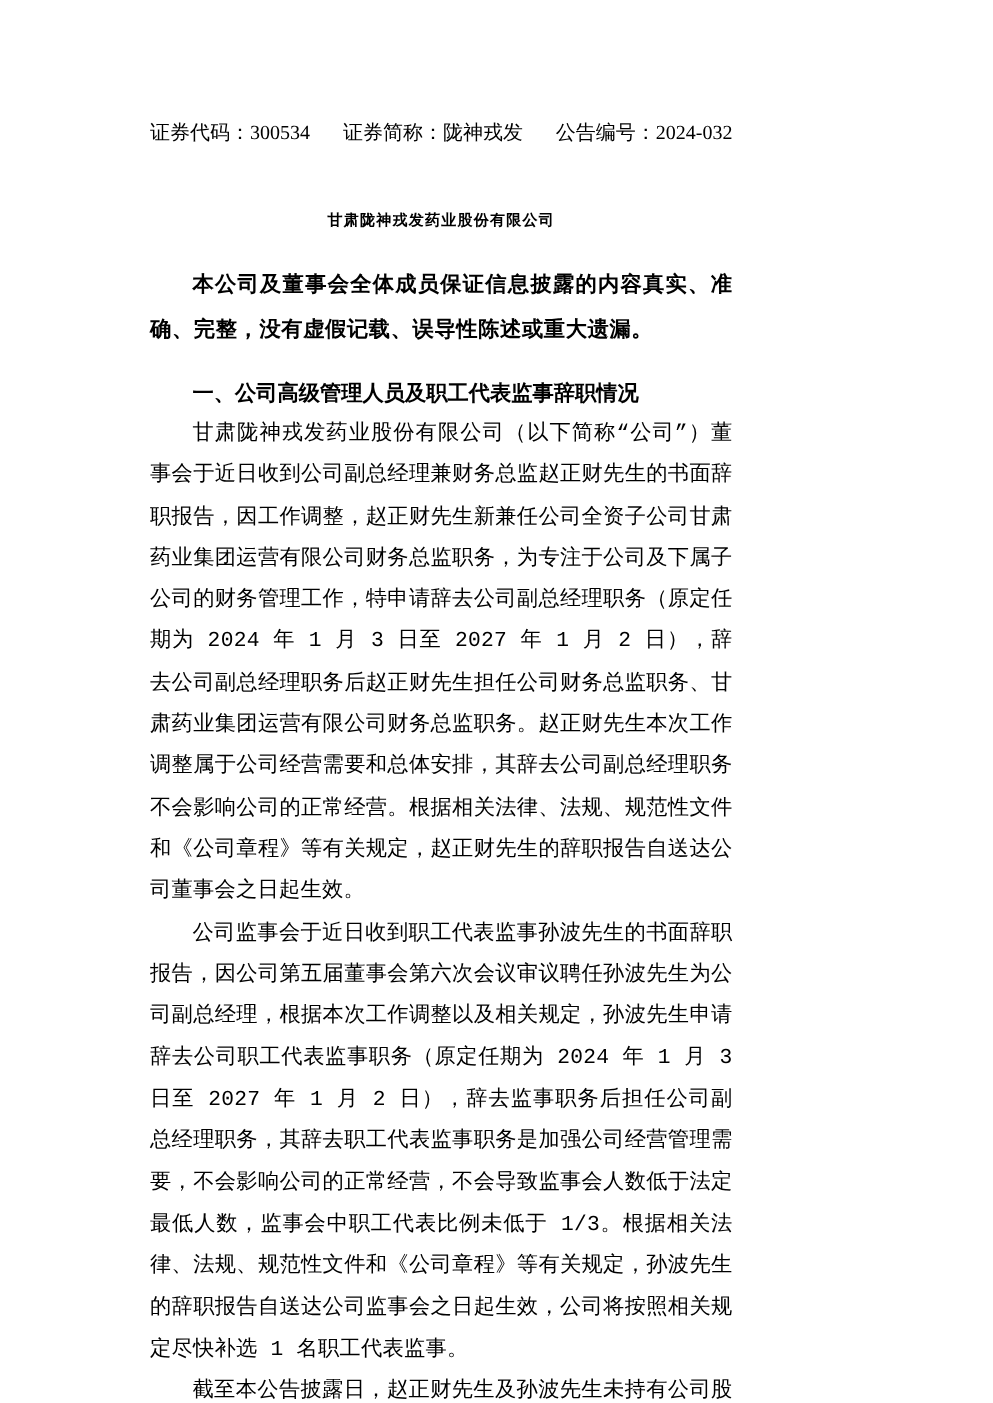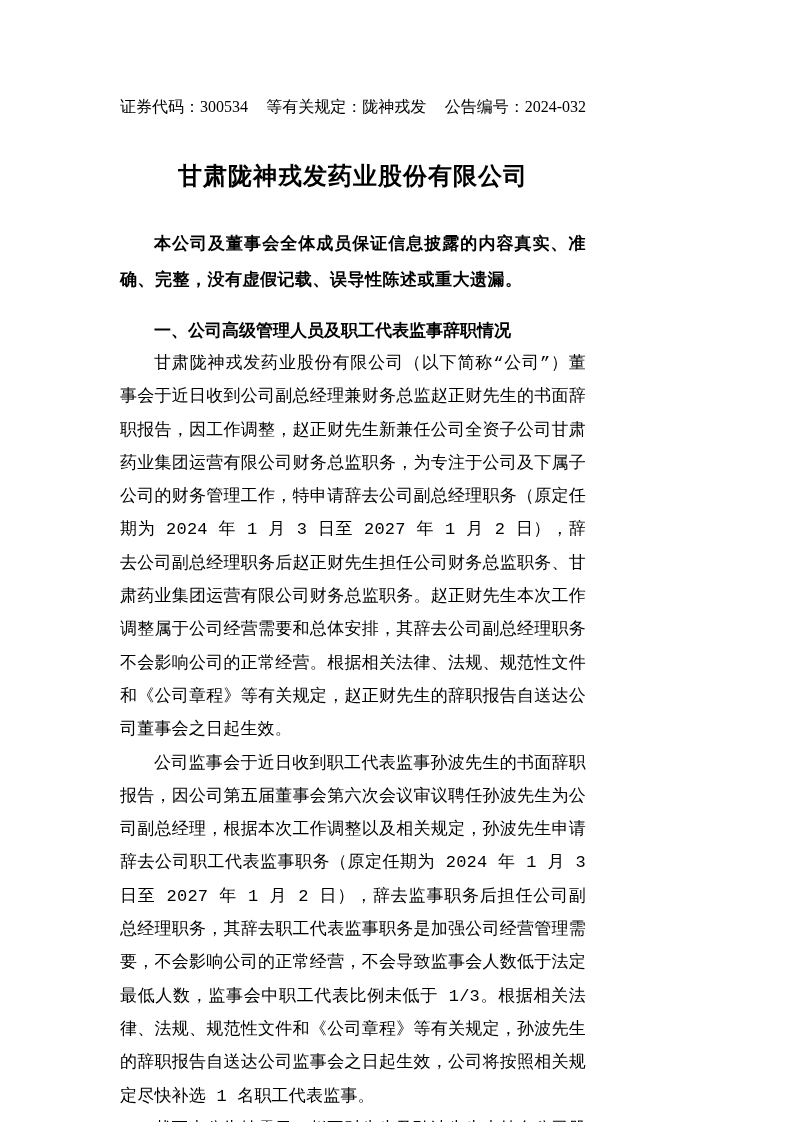--- a/index.html
+++ b/index.html
@@ -22,27 +22,27 @@
     justify-content: space-between;
     font-size: 16px;
     line-height: 22px;
     white-space: nowrap;
   }
   .title-block {
     margin-top: 36px;
     text-align: center;
   }
   .title-line {
-    font-size: 24px;
+    font-size: 12px;
     font-weight: bold;
     line-height: 44px;
     letter-spacing: 1px;
   }
   .statement {
-    margin-top: 28px;
+    margin-top: 12px;
     font-weight: bold;
     font-size: 17px;
     line-height: 36px;
     text-indent: 2em;
     text-align: justify;
     letter-spacing: 0.5px;
   }
   .section-heading {
     margin-top: 16px;
     font-weight: bold;
@@ -60,21 +60,21 @@
     font-family: Liberation Mono, monospace;
   }
 </style>
 </head>
 <body>
 
 <div class="page">
 
   <div class="doc-header">
     <span>证券代码：300534</span>
-    <span>等有关规定：陇神戎发</span>
+    <span>证券简称：陇神戎发</span>
     <span>公告编号：2024-032</span>
   </div>
 
   <div class="title-block">
     <div class="title-line">甘肃陇神戎发药业股份有限公司</div>
   </div>
 
   <p class="statement">本公司及董事会全体成员保证信息披露的内容真实、准确、完整，没有虚假记载、误导性陈述或重大遗漏。</p>
 
   <h2 class="section-heading">一、公司高级管理人员及职工代表监事辞职情况</h2>

